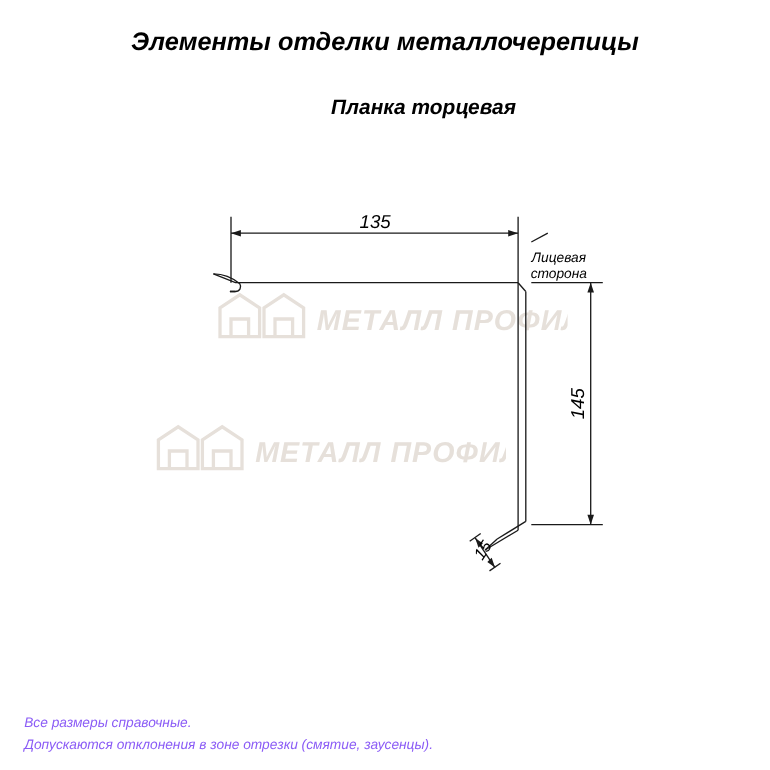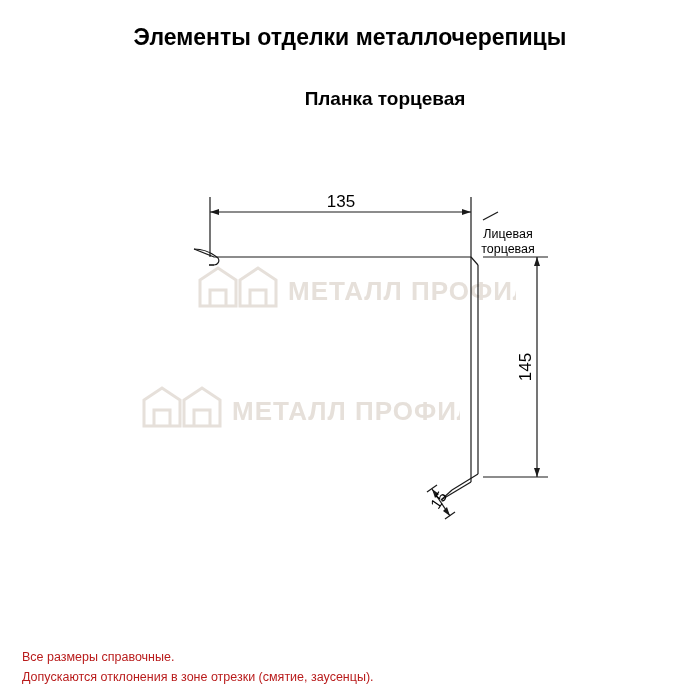--- a/index.html
+++ b/index.html
@@ -12,20 +12,21 @@
     background: #ffffff;
     font-family: "Liberation Sans", sans-serif;
     color: #000000;
     position: relative;
     overflow: hidden;
   }
   .page {
     position: relative;
     width: 700px;
     height: 688px;
+    font-style: italic;
   }
   .title-main {
     position: absolute;
     top: 24px;
     left: 0;
     width: 700px;
     text-align: center;
     font-size: 23px;
     font-weight: bold;
     letter-spacing: 0px;
@@ -61,21 +62,21 @@
     position: absolute;
     pointer-events: none;
     opacity: 1;
   }
   .wm1 { top: 258px; left: 196px; }
   .wm2 { top: 378px; left: 140px; }
   .note {
     position: absolute;
     left: 22px;
     font-size: 12.5px;
-    color: #b91c1c;
+    color: #8b5cf6;
   }
   .note1 { top: 650px; }
   .note2 { top: 670px; }
   .label-front {
     position: absolute;
     font-size: 12.5px;
     line-height: 15px;
     text-align: center;
     margin-top: 42px;
   }
@@ -153,19 +154,19 @@
       </g>
 
       <text x="313" y="55" text-anchor="middle" font-family="Liberation Sans, sans-serif" font-size="17" fill="#000">135</text>
       <text x="0" y="0" transform="translate(503,215) rotate(-90)" text-anchor="middle" font-family="Liberation Sans, sans-serif" font-size="17" fill="#000">145</text>
       <text x="0" y="0" transform="translate(415,351) rotate(-56)" text-anchor="middle" font-family="Liberation Sans, sans-serif" font-size="15" fill="#000">15</text>
     </svg>
   </div>
 
   <div class="label-front" style="top:185px; left:462px; width:92px;">
     <div>Лицевая</div>
-    <div>торцевая</div>
+    <div>сторона</div>
   </div>
 
   <div class="note note1">Все размеры справочные.</div>
   <div class="note note2">Допускаются отклонения в зоне отрезки (смятие, заусенцы).</div>
 
 </div>
 
 </body></html>

